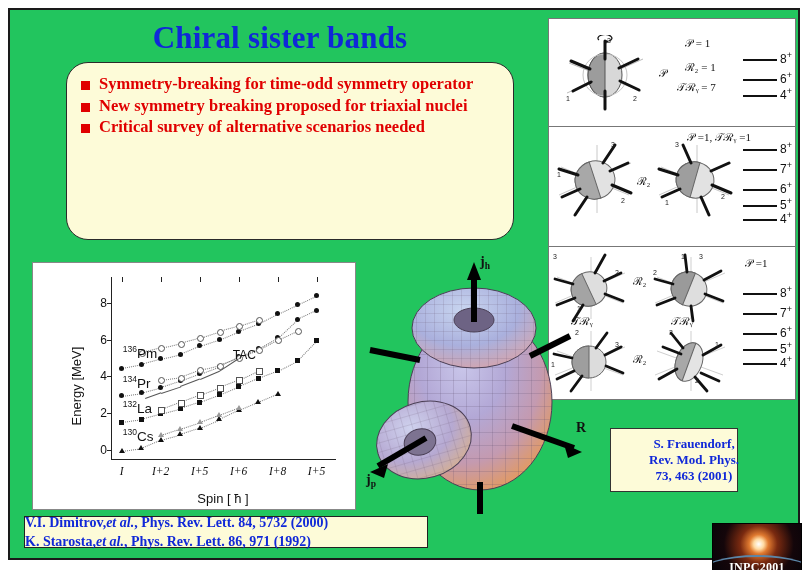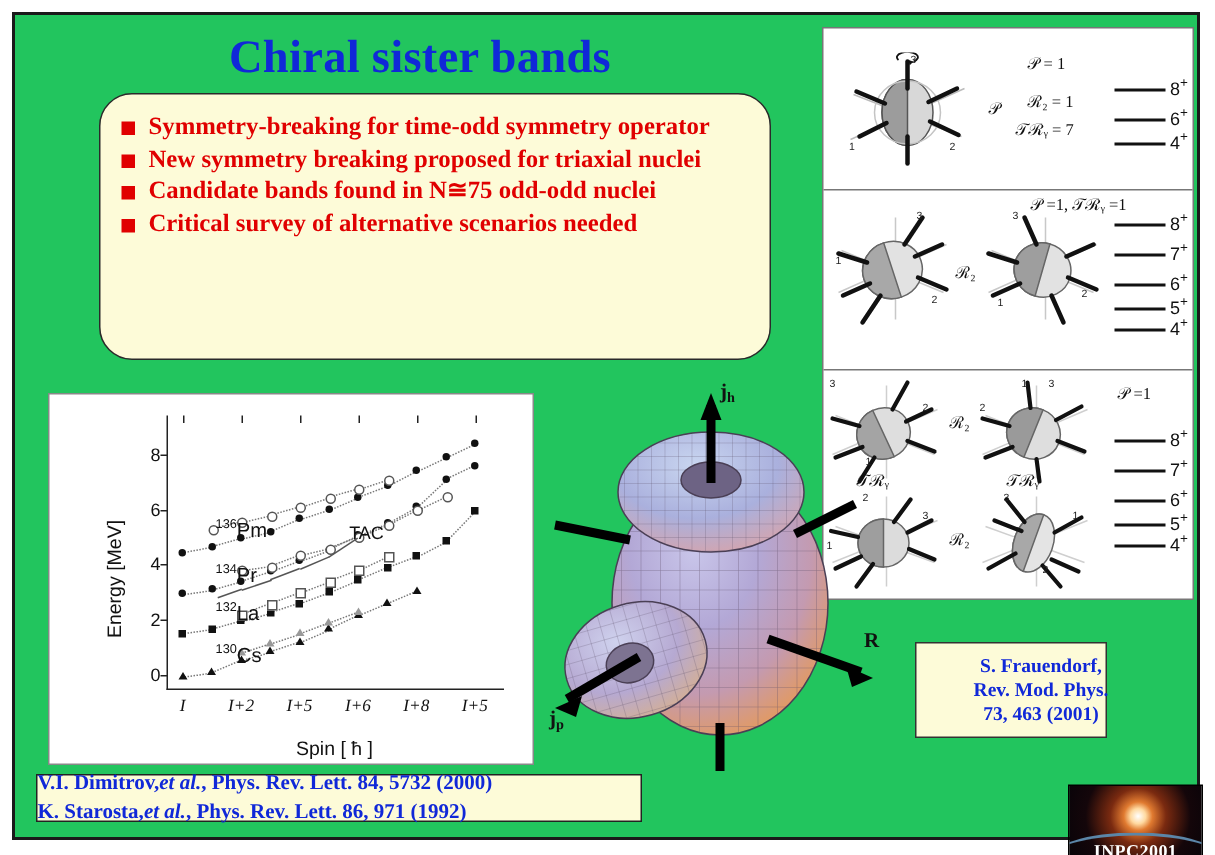--- a/index.html
+++ b/index.html
@@ -51,21 +51,21 @@
          font-family:"Liberation Serif",serif;color:#111;
          transform:translateX(-50%);padding-top:6px;white-space:nowrap;}
   .xtk{position:absolute;top:0;height:5px;width:0;border-left:1.2px solid #222;}
   #ylab{position:absolute;left:4px;top:50%;transform:translateY(-50%) rotate(-90deg);
         transform-origin:center;font-size:13px;font-family:"Liberation Sans",sans-serif;
         color:#111;white-space:nowrap;}
   #xlab{position:absolute;left:78px;width:224px;top:228px;text-align:center;
         font-size:13px;font-family:"Liberation Sans",sans-serif;color:#111;}
   .iso{position:absolute;font-size:13.5px;font-family:"Liberation Sans",sans-serif;
        color:#111;white-space:nowrap;}
-  .iso .mass{font-size:8.5px;vertical-align:6px;margin-left:21px;}
+  .iso .mass{font-size:8.5px;vertical-align:6px;}
   .pt{position:absolute;width:5px;height:5px;margin:-2.5px 0 0 -2.5px;}
   .pf{background:#111;border-radius:50%;}
   .po{background:#fff;border:1px solid #555;border-radius:50%;}
   .sf{background:#111;}
   .so{background:#fff;border:1px solid #555;}
   .tf{width:0;height:0;background:none;border-left:3px solid transparent;
       border-right:3px solid transparent;border-bottom:5.5px solid #111;margin:-3px 0 0 -3px;}
   .to{width:0;height:0;background:none;border-left:3px solid transparent;
       border-right:3px solid transparent;border-bottom:5.5px solid #999;margin:-3px 0 0 -3px;}
   .dline{position:absolute;height:0;border-top:1px dotted #777;transform-origin:0 0;}
@@ -110,24 +110,20 @@
   <div id="title">Chiral sister bands</div>
 
   <div id="bullets">
     <div class="bl">
       <div class="bsq"></div>
       <div class="btx">Symmetry-breaking for time-odd symmetry operator</div>
     </div>
     <div class="bl">
       <div class="bsq"></div>
       <div class="btx">New symmetry breaking proposed for triaxial nuclei</div>
-    </div>
-    <div class="bl">
-      <div class="bsq"></div>
-      <div class="btx">Candidate bands found in N≅75 odd-odd nuclei</div>
     </div>
     <div class="bl">
       <div class="bsq"></div>
       <div class="btx">Critical survey of alternative scenarios needed</div>
     </div>
   </div>
 
   <div id="sympanel">
 
     <div class="symrow" style="height:108px;">

